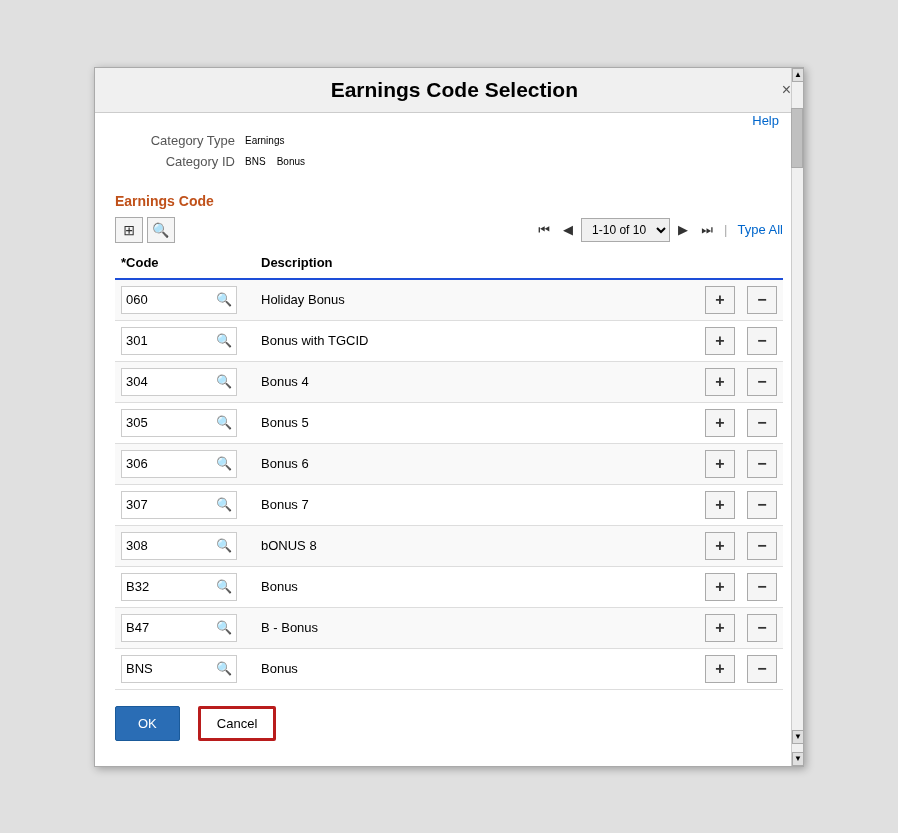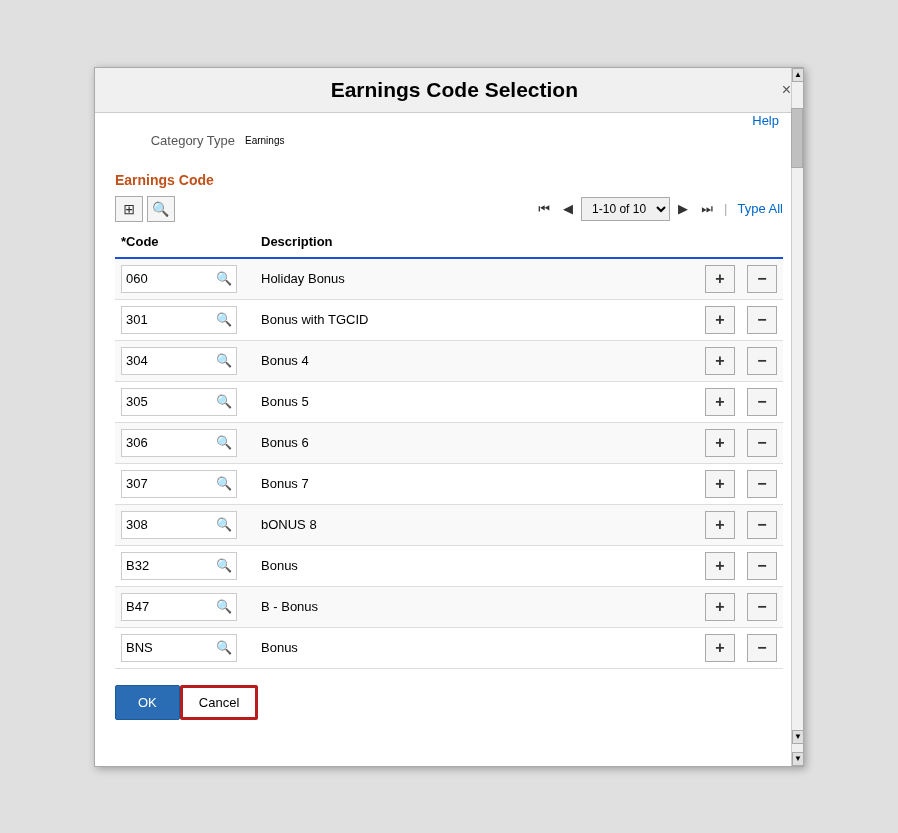--- a/index.html
+++ b/index.html
@@ -200,21 +200,21 @@
       align-items: center;
       justify-content: center;
     }
     .action-col {
       width: 36px;
       text-align: center;
     }
     .footer {
       padding: 16px 20px;
       display: flex;
-      gap: 0;
+      gap: 18px;
     }
     .btn-ok {
       background: #2a6db5;
       color: #fff;
       border: 1px solid #1a5a9a;
       padding: 7px 22px;
       font-size: 13px;
       cursor: pointer;
       border-radius: 2px;
     }
@@ -278,20 +278,28 @@
     <span class="dialog-title">Earnings Code Selection</span>
     <button class="close-btn">×</button>
   </div>
 
   <a class="help-link">Help</a>
 
   <div class="info-section">
     <div class="info-row">
       <span class="info-label">Category Type</span>
       <span class="info-value">Earnings</span>
+    </div>
+    <div class="info-row">
+      <span class="info-label">Category ID</span>
+      <span class="info-value">
+        <span>BNS</span>
+        &nbsp;&nbsp;
+        <span>Bonus</span>
+      </span>
     </div>
   </div>
 
   <div class="section-title">Earnings Code</div>
 
   <div class="toolbar">
     <button class="toolbar-btn">
       <span>⊞</span>
     </button>
     <button class="toolbar-btn">

